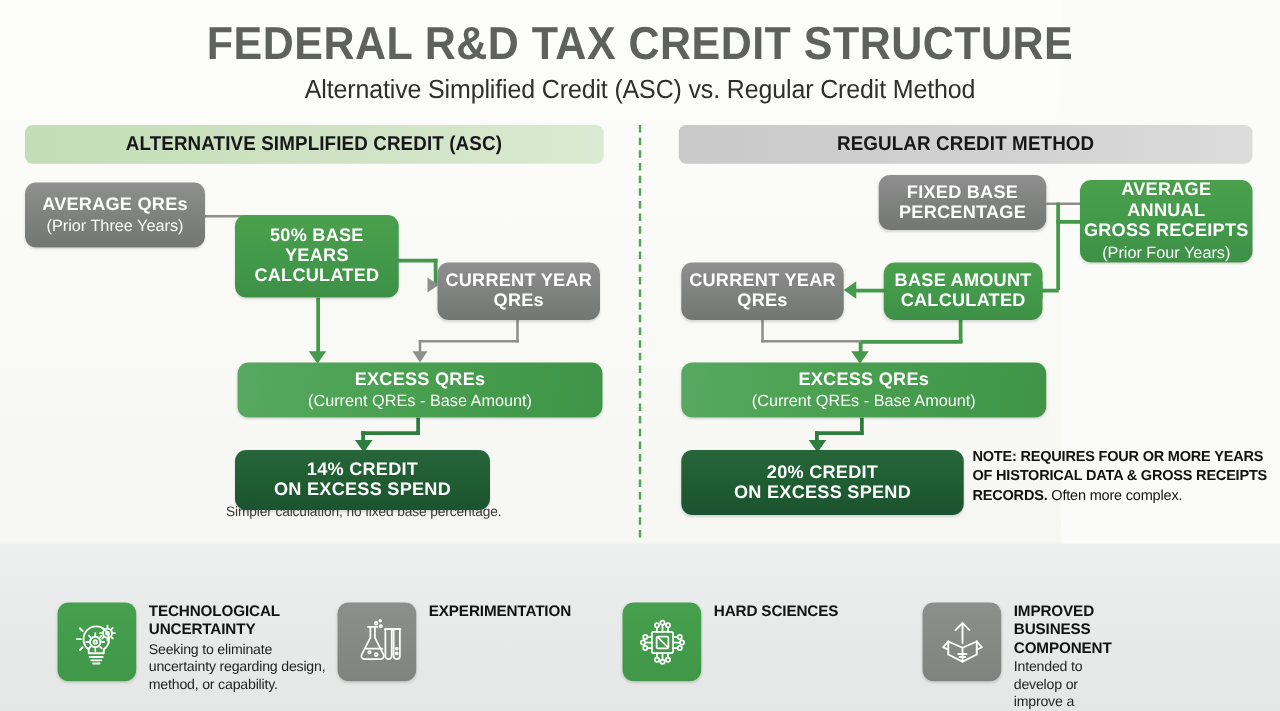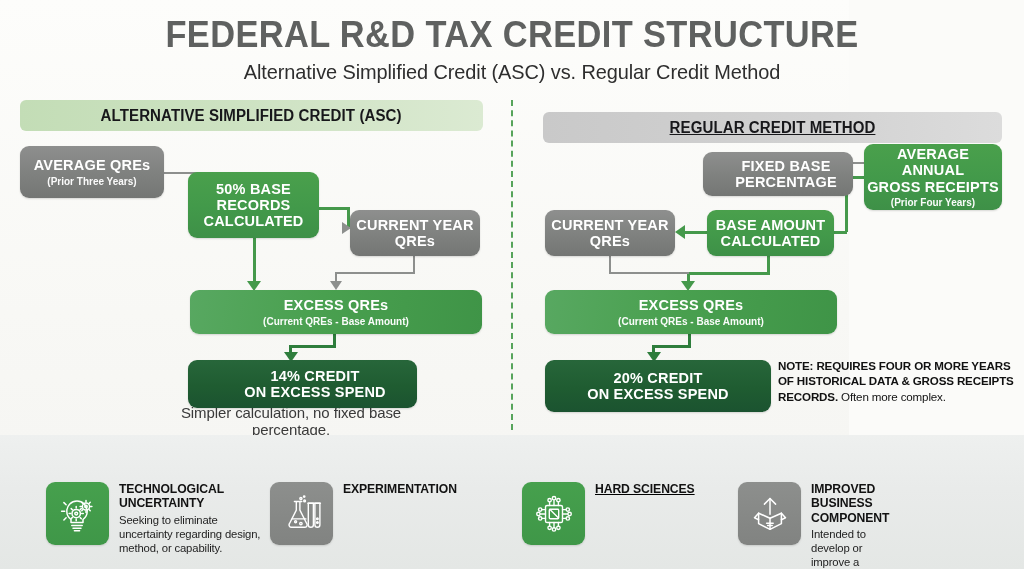--- a/index.html
+++ b/index.html
@@ -34,33 +34,33 @@
   
   .colhead{
     position:absolute;height:31px;border-radius:6px;
     display:flex;align-items:center;justify-content:center;
     font-size:16px;font-weight:bold;color:#17171a;letter-spacing:.1px;
     transform-origin:center;
   }
   .colhead span{transform:scaleX(.94);display:inline-block;}
   .colhead.asc{left:20px;top:100px;width:463px;
     background:linear-gradient(90deg,#c3ddb6 0%,#cfe3c4 55%,#dbead2 100%);}
-  .colhead.reg{left:543px;top:112px;width:459px;
-    background:linear-gradient(90deg,#c9c9c9 0%,#d2d2d2 60%,#dcdcdc 100%);text-decoration:underline;}
+  .colhead.reg{left:543px;top:100px;width:459px;
+    background:linear-gradient(90deg,#c9c9c9 0%,#d2d2d2 60%,#dcdcdc 100%);}
 
   
   .box{
     position:absolute;border-radius:9px;
     display:flex;flex-direction:column;align-items:center;justify-content:center;
     text-align:center;color:#ffffff;line-height:1.12;
     box-shadow:0 1px 2px rgba(0,0,0,.14);
     z-index:3;
   }
   .box .l1{font-size:14.5px;font-weight:bold;letter-spacing:.2px;}
-  .box .l2{font-size:10px;font-weight:bold;margin-top:2px;opacity:.97;text-align:right;}
+  .box .l2{font-size:13px;font-weight:normal;margin-top:2px;opacity:.97;text-align:right;}
   .gray{background:linear-gradient(180deg,#8e8f8e 0%,#808280 50%,#747674 100%);}
   .green{background:linear-gradient(180deg,#4aa04c 0%,#42994a 55%,#3e9047 100%);}
   .excess{background:linear-gradient(100deg,#58a861 0%,#49a04f 45%,#3f9447 100%);}
   .credit{background:linear-gradient(180deg,#27663a 0%,#1f5c31 55%,#1b5330 100%);}
 
   
   .conn{position:absolute;z-index:1;}
   .h-gray{background:#8d8f8d;height:2px;}
   .v-gray{background:#8d8f8d;width:2px;}
   .h-green{background:#45994b;height:3px;}
@@ -70,21 +70,21 @@
 
   .arw{position:absolute;width:0;height:0;z-index:2;}
   .arw.down-gray{border-left:6px solid transparent;border-right:6px solid transparent;border-top:9px solid #8d8f8d;}
   .arw.right-gray{border-top:6px solid transparent;border-bottom:6px solid transparent;border-left:9px solid #8d8f8d;}
   .arw.down-green{border-left:7px solid transparent;border-right:7px solid transparent;border-top:10px solid #45994b;}
   .arw.left-green{border-top:7px solid transparent;border-bottom:7px solid transparent;border-right:10px solid #45994b;}
   .arw.down-dk{border-left:7px solid transparent;border-right:7px solid transparent;border-top:10px solid #2e7d3c;}
 
   
   .caption{
-    position:absolute;font-size:15px;color:#3a3a3a;text-align:center;
+    position:absolute;font-size:11px;color:#3a3a3a;text-align:center;
     letter-spacing:-.1px;
   }
   .note{
     position:absolute;left:778px;top:358px;width:240px;
     font-size:11.6px;color:#111;line-height:1.33;letter-spacing:-.15px;
   }
   .note b{font-weight:bold;}
   .note .soft{font-weight:normal;}
 
   
@@ -102,21 +102,21 @@
   .card .tile{
     width:63px;height:63px;border-radius:9px;flex:0 0 auto;
     display:flex;align-items:center;justify-content:center;
     box-shadow:0 1px 2px rgba(0,0,0,.13);
   }
   .tile.g{background:linear-gradient(180deg,#46a04d 0%,#3f9748 100%);}
   .tile.s{background:linear-gradient(180deg,#8d8f8d 0%,#818381 100%);}
   .card .txt{margin-left:10px;max-width:150px;}
   .card .hd{font-size:12.2px;font-weight:bold;color:#121212;line-height:1.17;letter-spacing:-.1px;}
   .card .bd{font-size:11.3px;color:#232323;line-height:1.24;margin-top:2px;letter-spacing:-.15px;}
-  .c1{left:18px;padding-left:28px;} .c2{left:270px;} .c3{left:522px;text-decoration:underline;} .c4{left:738px;}
+  .c1{left:18px;padding-left:28px;} .c2{left:270px;} .c3{left:498px;} .c4{left:738px;}
 </style>
 </head>
 <body>
 
 <div id="stage">
 
   <div class="title">FEDERAL R&amp;D TAX CREDIT STRUCTURE</div>
   <div class="subtitle">Alternative Simplified Credit (ASC) vs. Regular Credit Method</div>
 
   <div class="divider"></div>
@@ -149,35 +149,35 @@
   <div class="conn v-dkgreen" style="left:289px;top:345px;height:9px;"></div>
   <div class="arw down-dk" style="left:284px;top:352px;"></div>
 
   <div class="box gray" style="left:20px;top:146px;width:144px;height:52px;">
     <div class="l1">AVERAGE QREs</div>
     <div class="l2">(Prior Three Years)</div>
   </div>
 
   <div class="box green" style="left:188px;top:172px;width:131px;height:66px;">
     <div class="l1">50% BASE</div>
-    <div class="l1">RECORDS</div>
+    <div class="l1">YEARS</div>
     <div class="l1">CALCULATED</div>
   </div>
 
   <div class="box gray" style="left:350px;top:210px;width:130px;height:46px;">
     <div class="l1">CURRENT YEAR</div>
     <div class="l1">QREs</div>
   </div>
 
   <div class="box excess" style="left:190px;top:290px;width:292px;height:44px;">
     <div class="l1">EXCESS QREs</div>
     <div class="l2">(Current QREs - Base Amount)</div>
   </div>
 
-  <div class="box credit" style="left:188px;top:360px;width:204px;height:48px;padding-left:25px;">
+  <div class="box credit" style="left:188px;top:360px;width:204px;height:48px;">
     <div class="l1">14% CREDIT</div>
     <div class="l1">ON EXCESS SPEND</div>
   </div>
 
   <div class="caption" style="left:160px;top:404px;width:262px;">Simpler calculation, no fixed base percentage.</div>
 
   <div class="conn h-gray" style="left:837px;top:162px;width:50px;"></div>
   <div class="conn v-green" style="left:845px;top:162px;height:70px;"></div>
   <div class="conn h-green" style="left:833px;top:231px;width:14px;"></div>
   <div class="arw left-green" style="left:824px;top:225px;"></div>
@@ -193,21 +193,21 @@
   <div class="arw down-green" style="left:681px;top:281px;"></div>
 
   <div class="conn v-gray" style="left:609px;top:256px;height:18px;"></div>
   <div class="conn h-gray" style="left:609px;top:272px;width:80px;"></div>
 
   <div class="conn v-dkgreen" style="left:688px;top:334px;height:14px;"></div>
   <div class="conn h-dkgreen" style="left:652px;top:345px;width:39px;"></div>
   <div class="conn v-dkgreen" style="left:652px;top:345px;height:9px;"></div>
   <div class="arw down-dk" style="left:647px;top:352px;"></div>
 
-  <div class="box gray" style="left:703px;top:152px;width:134px;height:44px;padding-left:16px;">
+  <div class="box gray" style="left:703px;top:140px;width:134px;height:44px;">
     <div class="l1">FIXED BASE</div>
     <div class="l1">PERCENTAGE</div>
   </div>
 
   <div class="box green" style="left:864px;top:144px;width:138px;height:66px;">
     <div class="l1">AVERAGE ANNUAL</div>
     <div class="l1">GROSS RECEIPTS</div>
     <div class="l2">(Prior Four Years)</div>
   </div>
 

